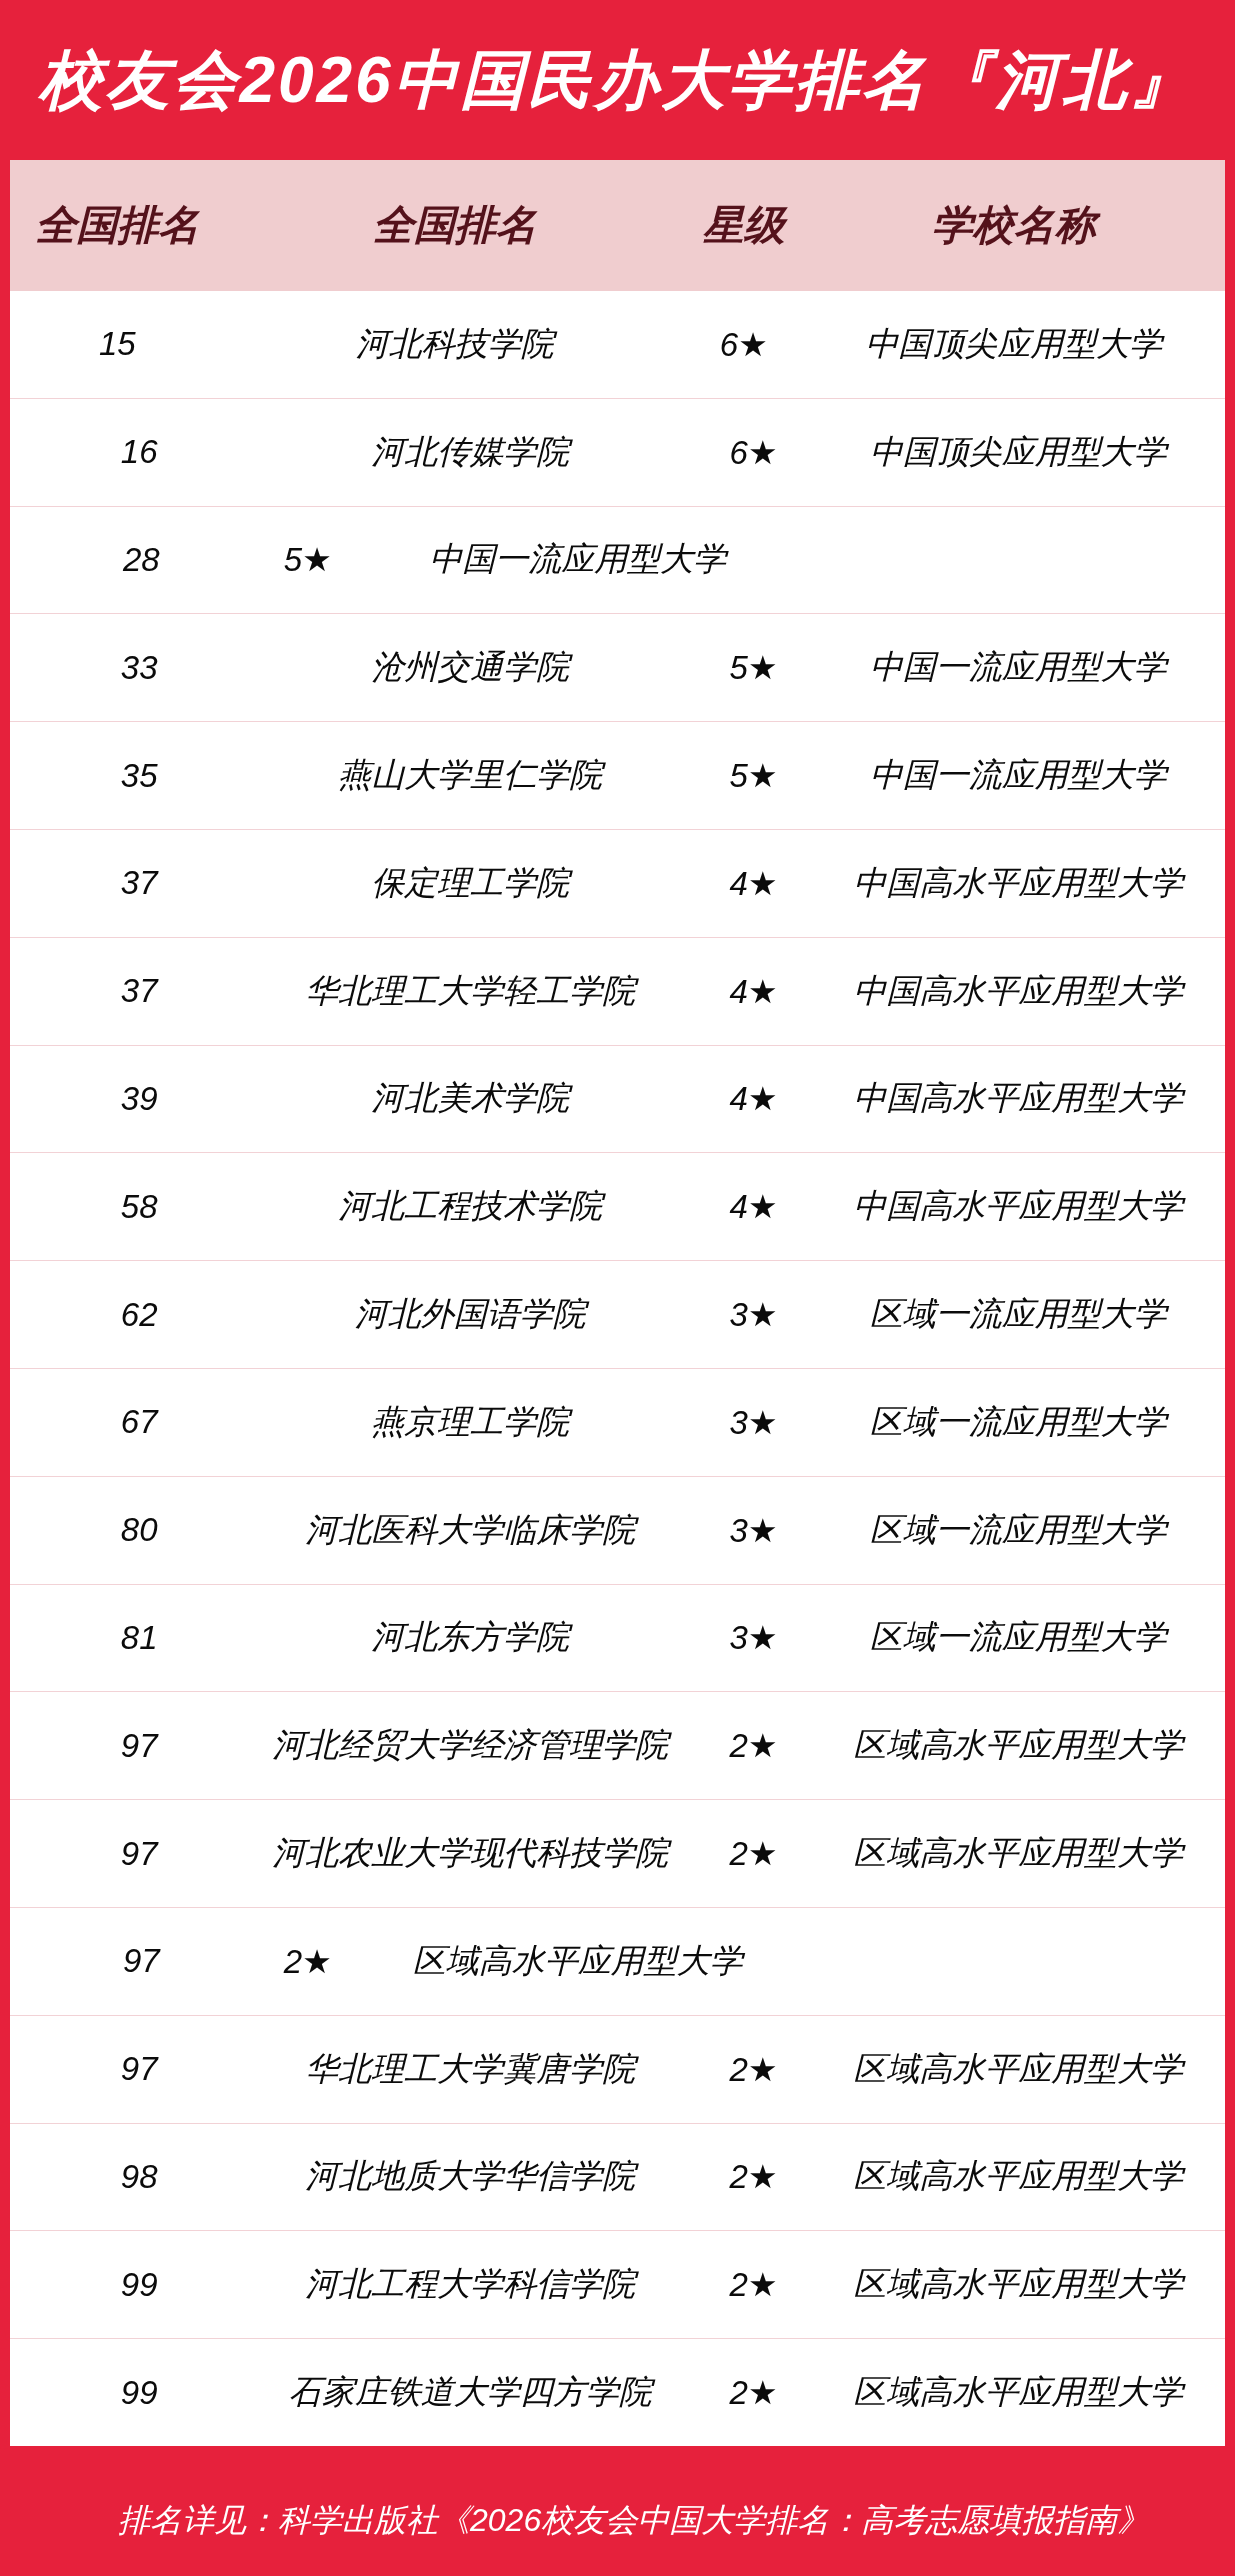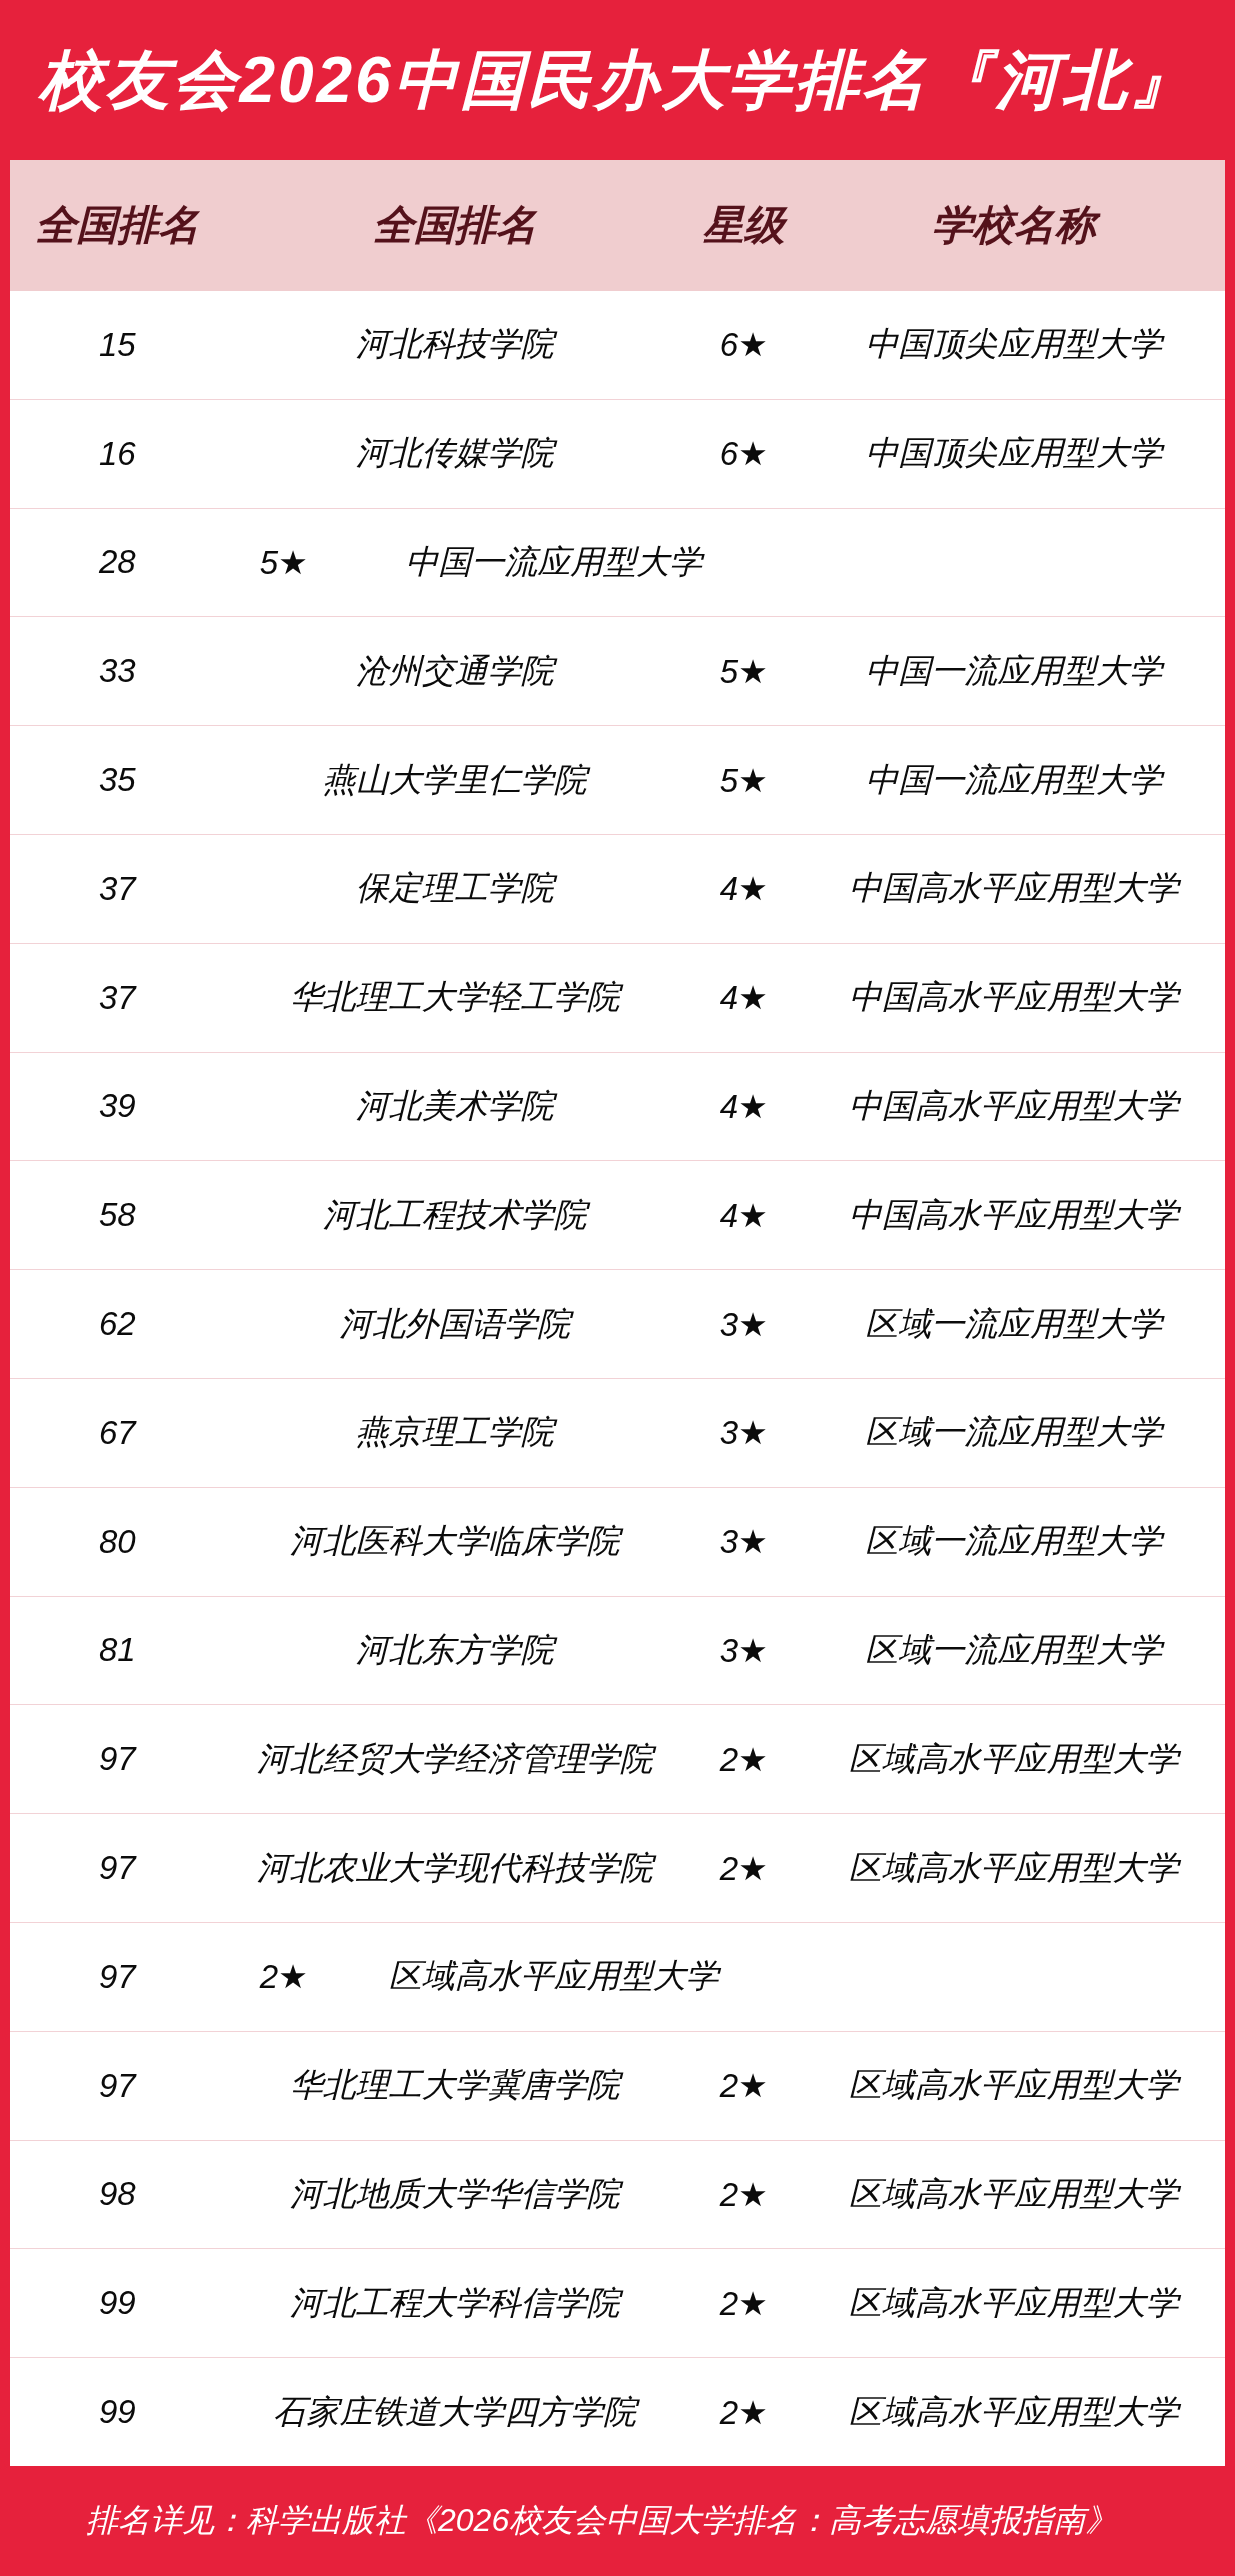--- a/index.html
+++ b/index.html
@@ -53,37 +53,38 @@
     display: flex;
     flex-direction: column;
   }
   .row {
     flex: 1 1 0;
     display: flex;
     align-items: center;
     font-size: 33px;
     color: var(--body-text, #0B0B0B);
   }
-  .row + .row { border-top: 1px solid var(--divider, #F2D2D6); }
+  .row + .row { border-top: 1px solid var(--divider, #F2D2D6); padding-left: 24px; }
   .cell {
     display: flex;
     align-items: center;
     justify-content: center;
     white-space: nowrap;
   }
   .col-rank  { width: 215px; text-align: center; }
   .col-name  { width: 460px; }
   .col-star  { width: 118px; }
   .col-level { width: 422px; }
   
   .footer-band {
     flex: 0 0 110px;
     display: flex;
     align-items: center;
-    padding-left: 86px;
+    padding-left: 118px;
+    margin-top: 20px;
   }
   .footer-band p {
     color: var(--band-text, #ffffff);
     font-size: 32px;
     white-space: nowrap;
   }
 </style>
 </head>
 <body>
 

